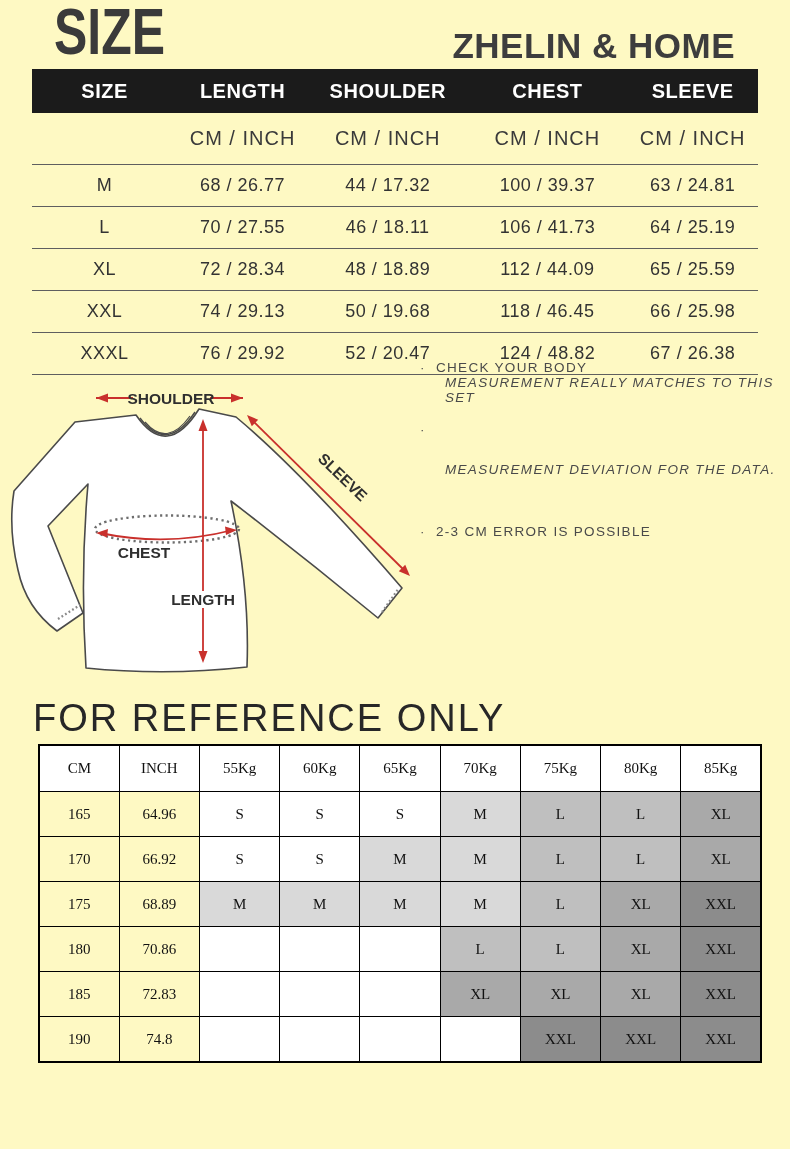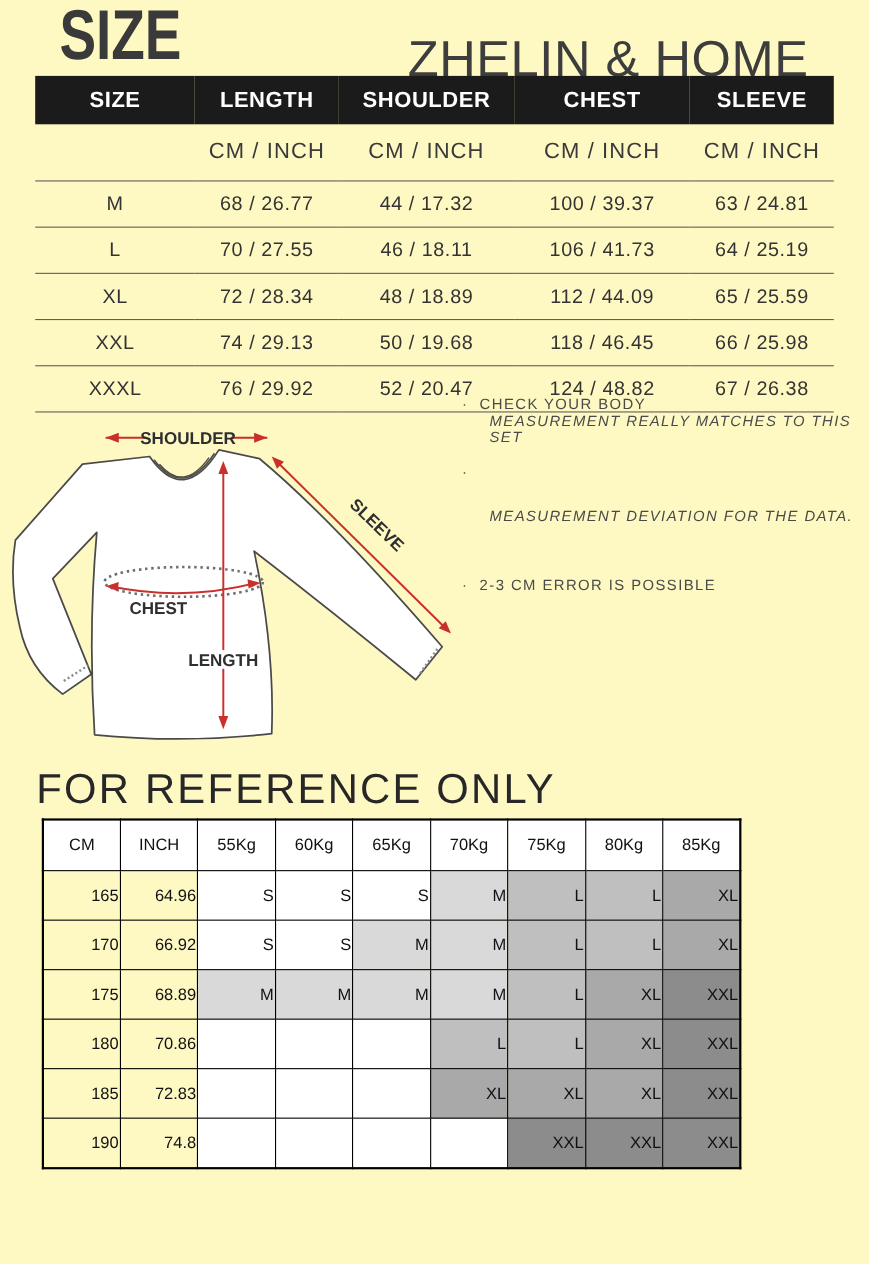--- a/index.html
+++ b/index.html
@@ -2,21 +2,21 @@
 <html><head>
 <meta charset="utf-8">
 <style>
   html,body{margin:0;padding:0;background:#fff;}
   .page{position:relative;width:790px;height:1149px;background:#fef9c3;overflow:hidden;
         font-family:"Liberation Sans",sans-serif;color:#2d2d2d;}
 
   
   .hdr-title{position:absolute;left:54px;top:0px;font-size:64px;font-weight:800;color:#3a3a3a;
              line-height:1;transform:scaleX(0.78);transform-origin:left top;letter-spacing:0;}
-  .hdr-brand{position:absolute;right:55px;top:26px;font-size:46px;font-weight:400;color:#3d3d3d;
+  .hdr-brand{position:absolute;right:55px;top:26px;font-size:35px;font-weight:700;color:#3d3d3d;
              letter-spacing:0.5px;}
 
   
   table.size-table{position:absolute;left:32px;top:69px;width:726px;border-collapse:collapse;
                    table-layout:fixed;}
   .size-table th{background:#1b1b1b;color:#ffffff;font-weight:bold;font-size:20px;height:42px;
                  letter-spacing:0.5px;text-align:center;}
   .size-table td{text-align:center;}
   .size-table tr.unit-row td{height:49px;font-size:20px;letter-spacing:1px;color:#3a3a3a;
                  border-bottom:1px solid #5f5f5f;}
@@ -36,26 +36,26 @@
   .note-cont{padding-left:25px;font-style:italic;}
   .note-item:nth-child(2){margin-top:17px;}
   .note-item:nth-child(2) .note-cont{margin-top:25px;}
   .note-item:nth-child(3){margin-top:47px;}
   .note-item:nth-child(3) .note-cont{margin-top:14px;}
   .note-item:nth-child(4){margin-top:49px;}
 
   
   .ref-heading{position:absolute;left:33px;top:697px;font-size:38px;font-weight:300;
                letter-spacing:2px;color:#272727;}
-  table.ref-table{position:absolute;left:38px;top:744px;width:636px;border-collapse:collapse;
-                  table-layout:fixed;font-family:Liberation Sans, sans-serif;
+  table.ref-table{position:absolute;left:38px;top:744px;width:724px;border-collapse:collapse;
+                  table-layout:fixed;font-family:Liberation Serif, serif;
                   border:2px solid #000;}
   .ref-table th{border:1px solid #000;height:43px;font-size:15px;font-weight:normal;
                 text-align:center;color:#111;background:#fff;}
-  .ref-table td{border:1px solid #000;height:42px;font-size:15px;text-align:right;color:#111;}
+  .ref-table td{border:1px solid #000;height:42px;font-size:15px;text-align:center;color:#111;}
 
   .svg-label{font-family:"Liberation Sans",sans-serif;font-size:15.5px;font-weight:bold;fill:#2f2f2f;}
 </style>
 </head>
 <body>
 
 <div class="page">
 
   <div class="hdr-title">SIZE</div>
   <div class="hdr-brand">ZHELIN &amp; HOME</div>

